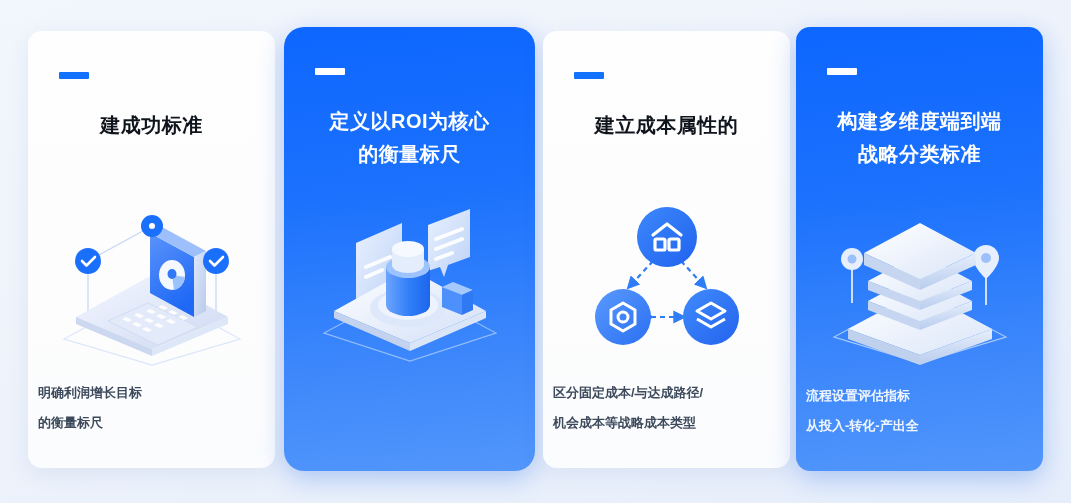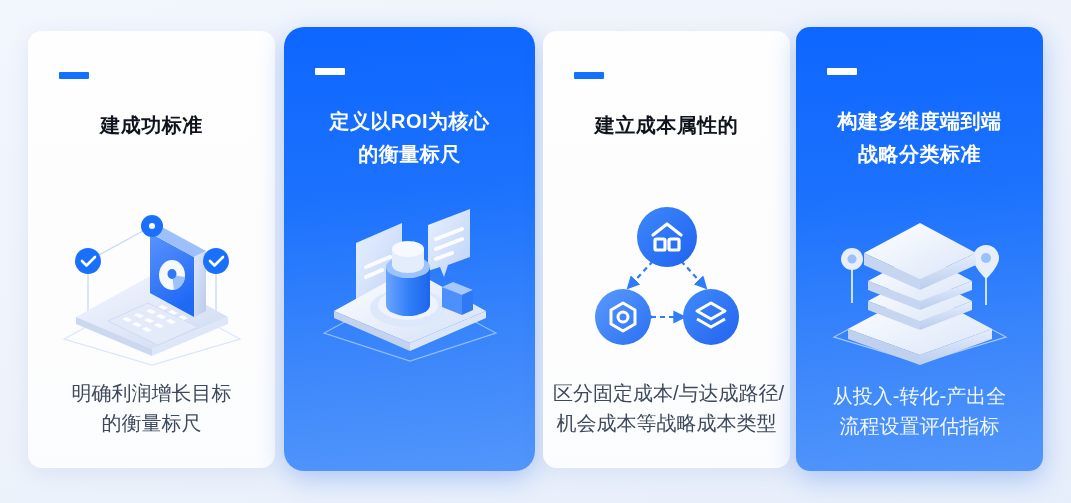--- a/index.html
+++ b/index.html
@@ -40,22 +40,23 @@
     text-align:center;font-weight:bold;font-size:20px;line-height:33px;
     letter-spacing:.5px;padding:0 8px;box-sizing:border-box;
   }
   .card.light .title{color:#10141c;}
   .card.blue  .title{color:#ffffff;}
 
   .art{position:absolute;left:0;right:0;top:168px;height:170px;}
 
   .caption{
     position:absolute;left:0;right:0;bottom:30px;
-    text-align:center;font-size:20px;line-height:30px;padding:0 10px;
+    text-align:left;font-size:13px;line-height:30px;padding:0 10px;
     box-sizing:border-box;
+    font-weight:bold;
   }
   .card.light .caption{color:#3d4a5c;}
   .card.blue  .caption{color:#f2f7ff;}
   .cap-line{display:block;white-space:nowrap;}
 
   svg{display:block;margin:0 auto;overflow:visible;}
 </style>
 </head>
 <body>
 
@@ -289,18 +290,18 @@
         <path d="M100 58 L152 86 L100 106 L48 86 Z" fill="url(#g4top)"></path>
         <path d="M48 86 L100 106 L100 115 L48 95 Z" fill="#c6d6f0"></path>
         <path d="M152 86 L100 106 L100 115 L152 95 Z" fill="url(#g4side)"></path>
 
         <path d="M100 28 L156 58 L100 84 L44 58 Z" fill="url(#g4top)"></path>
         <path d="M44 58 L100 84 L100 95 L44 70 Z" fill="#c6d6f0"></path>
         <path d="M156 58 L100 84 L100 95 L156 70 Z" fill="url(#g4side)"></path>
       </svg>
     </div>
     <div class="caption">
+      <span class="cap-line">流程设置评估指标</span>
       <span class="cap-line">从投入-转化-产出全</span>
-      <span class="cap-line">流程设置评估指标</span>
     </div>
   </div>
 
 </div>
 
 </body></html>

